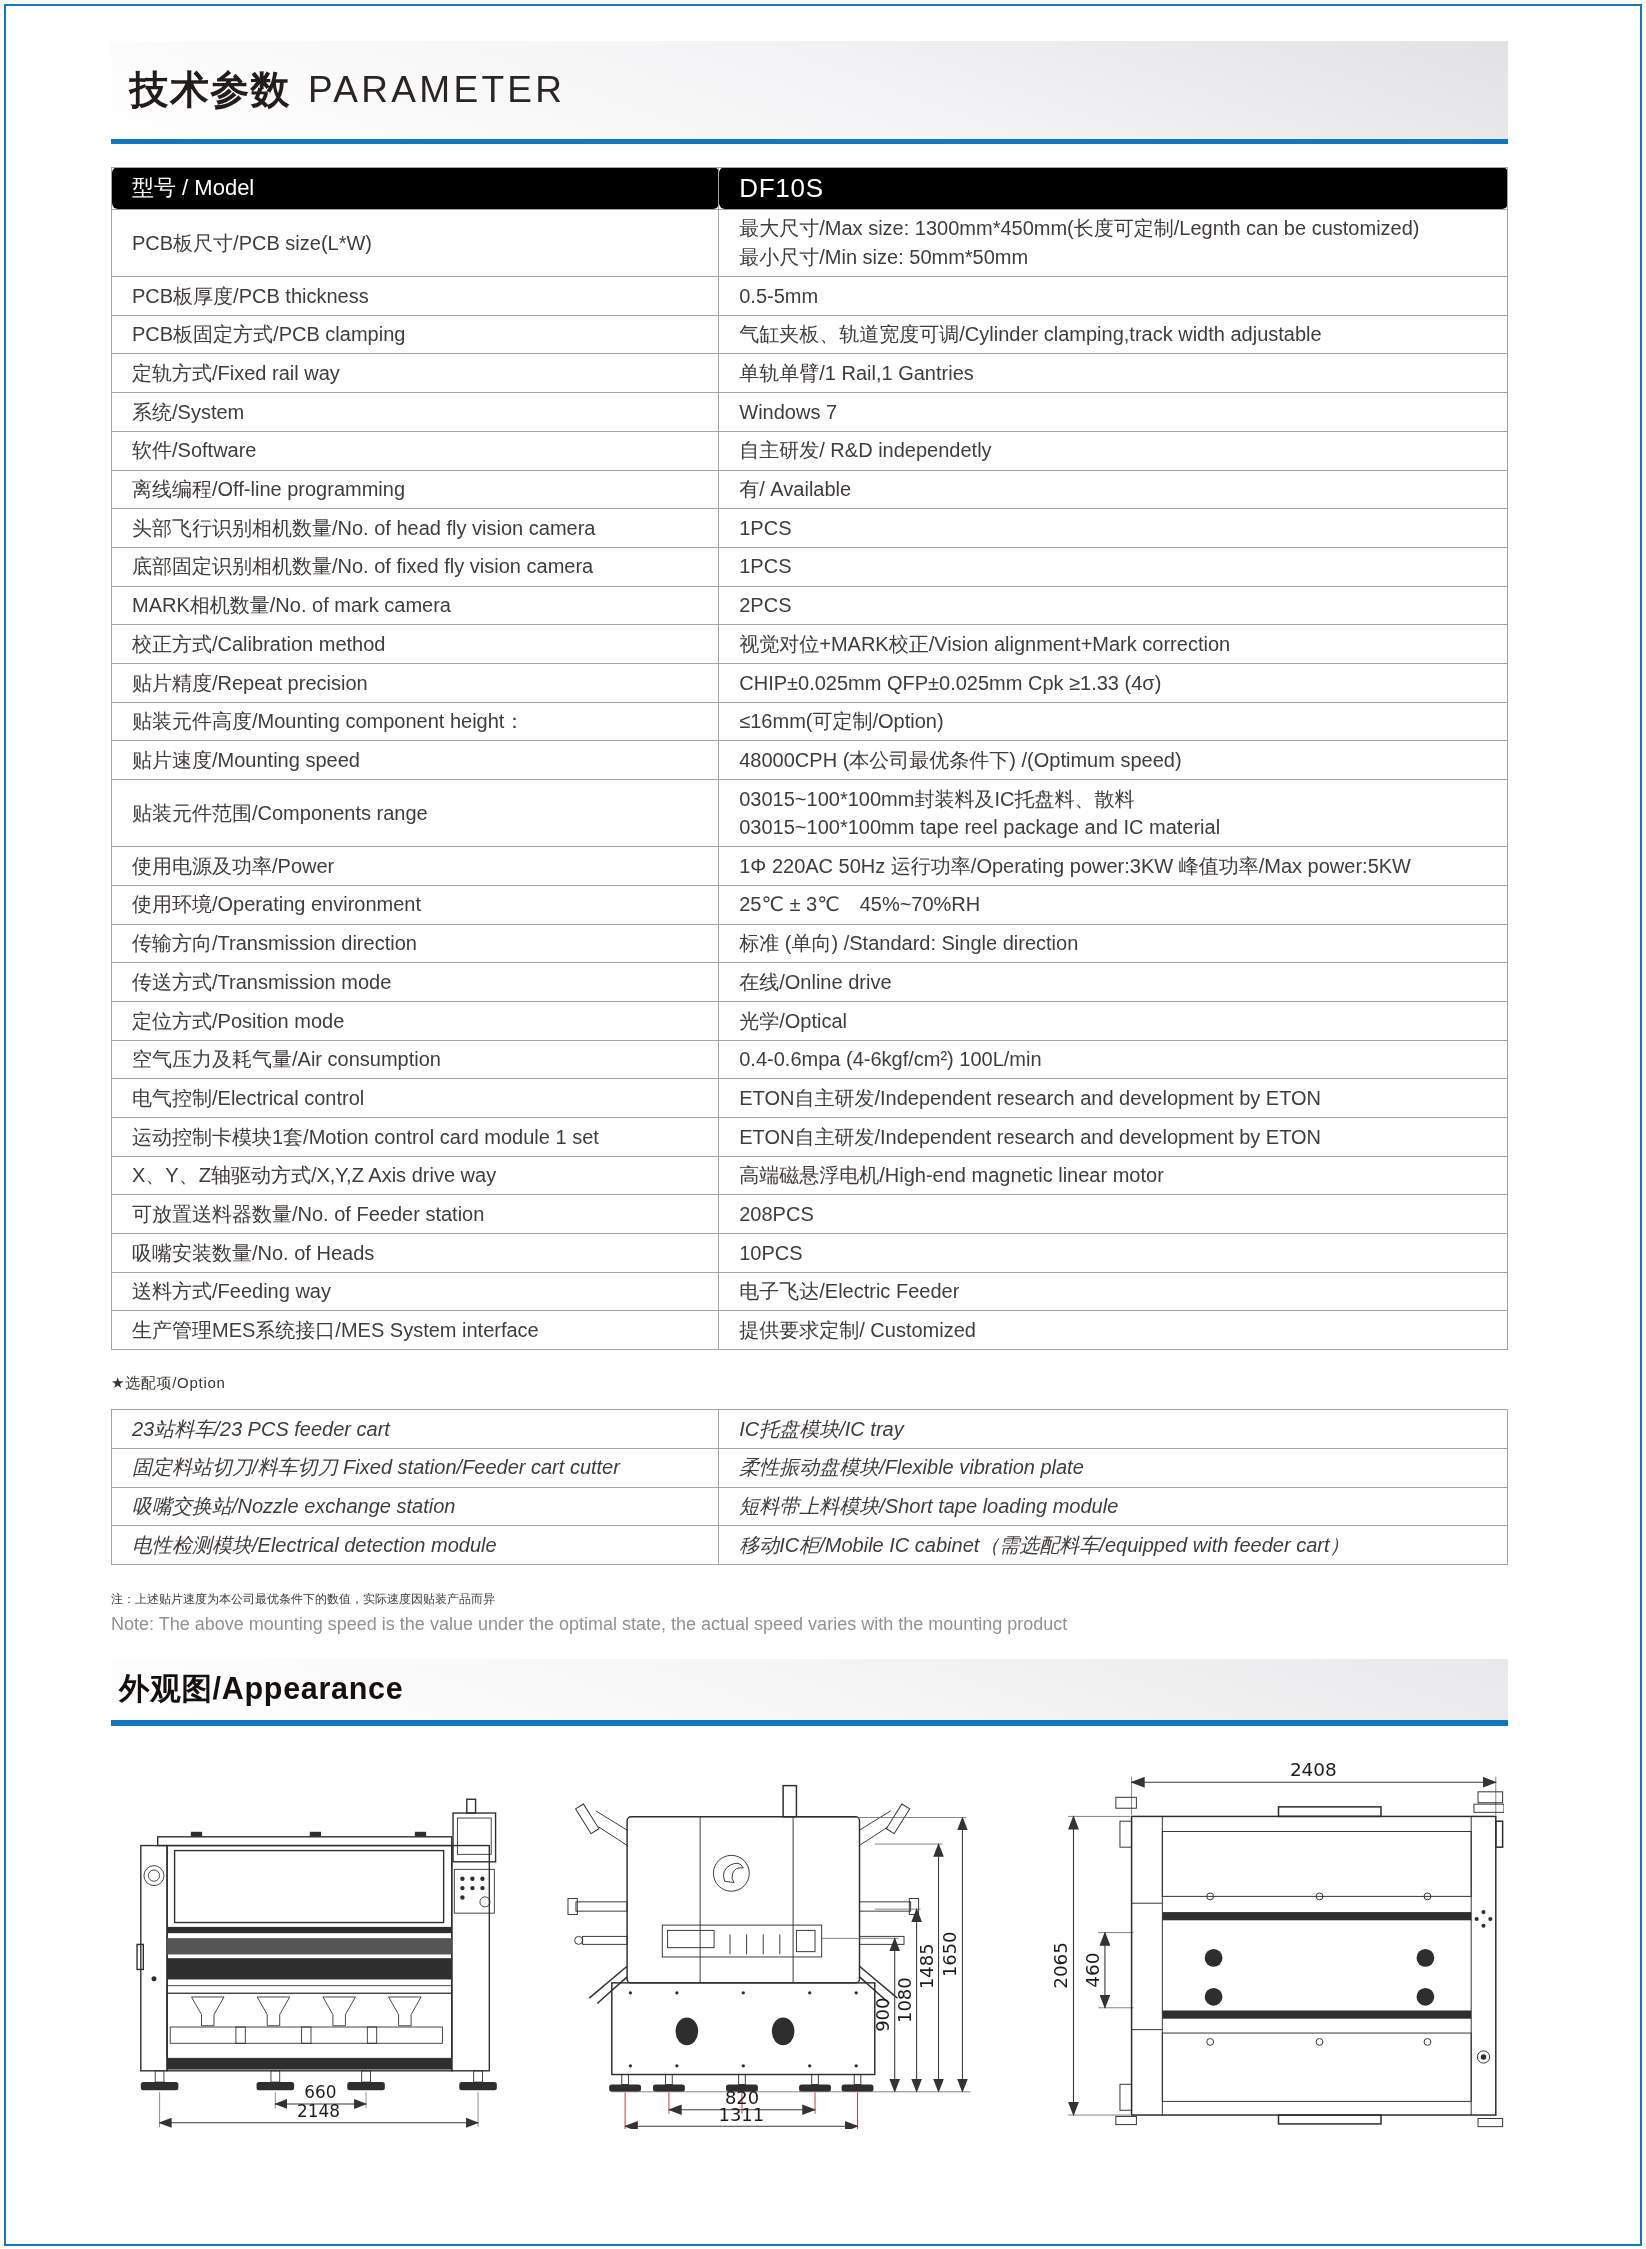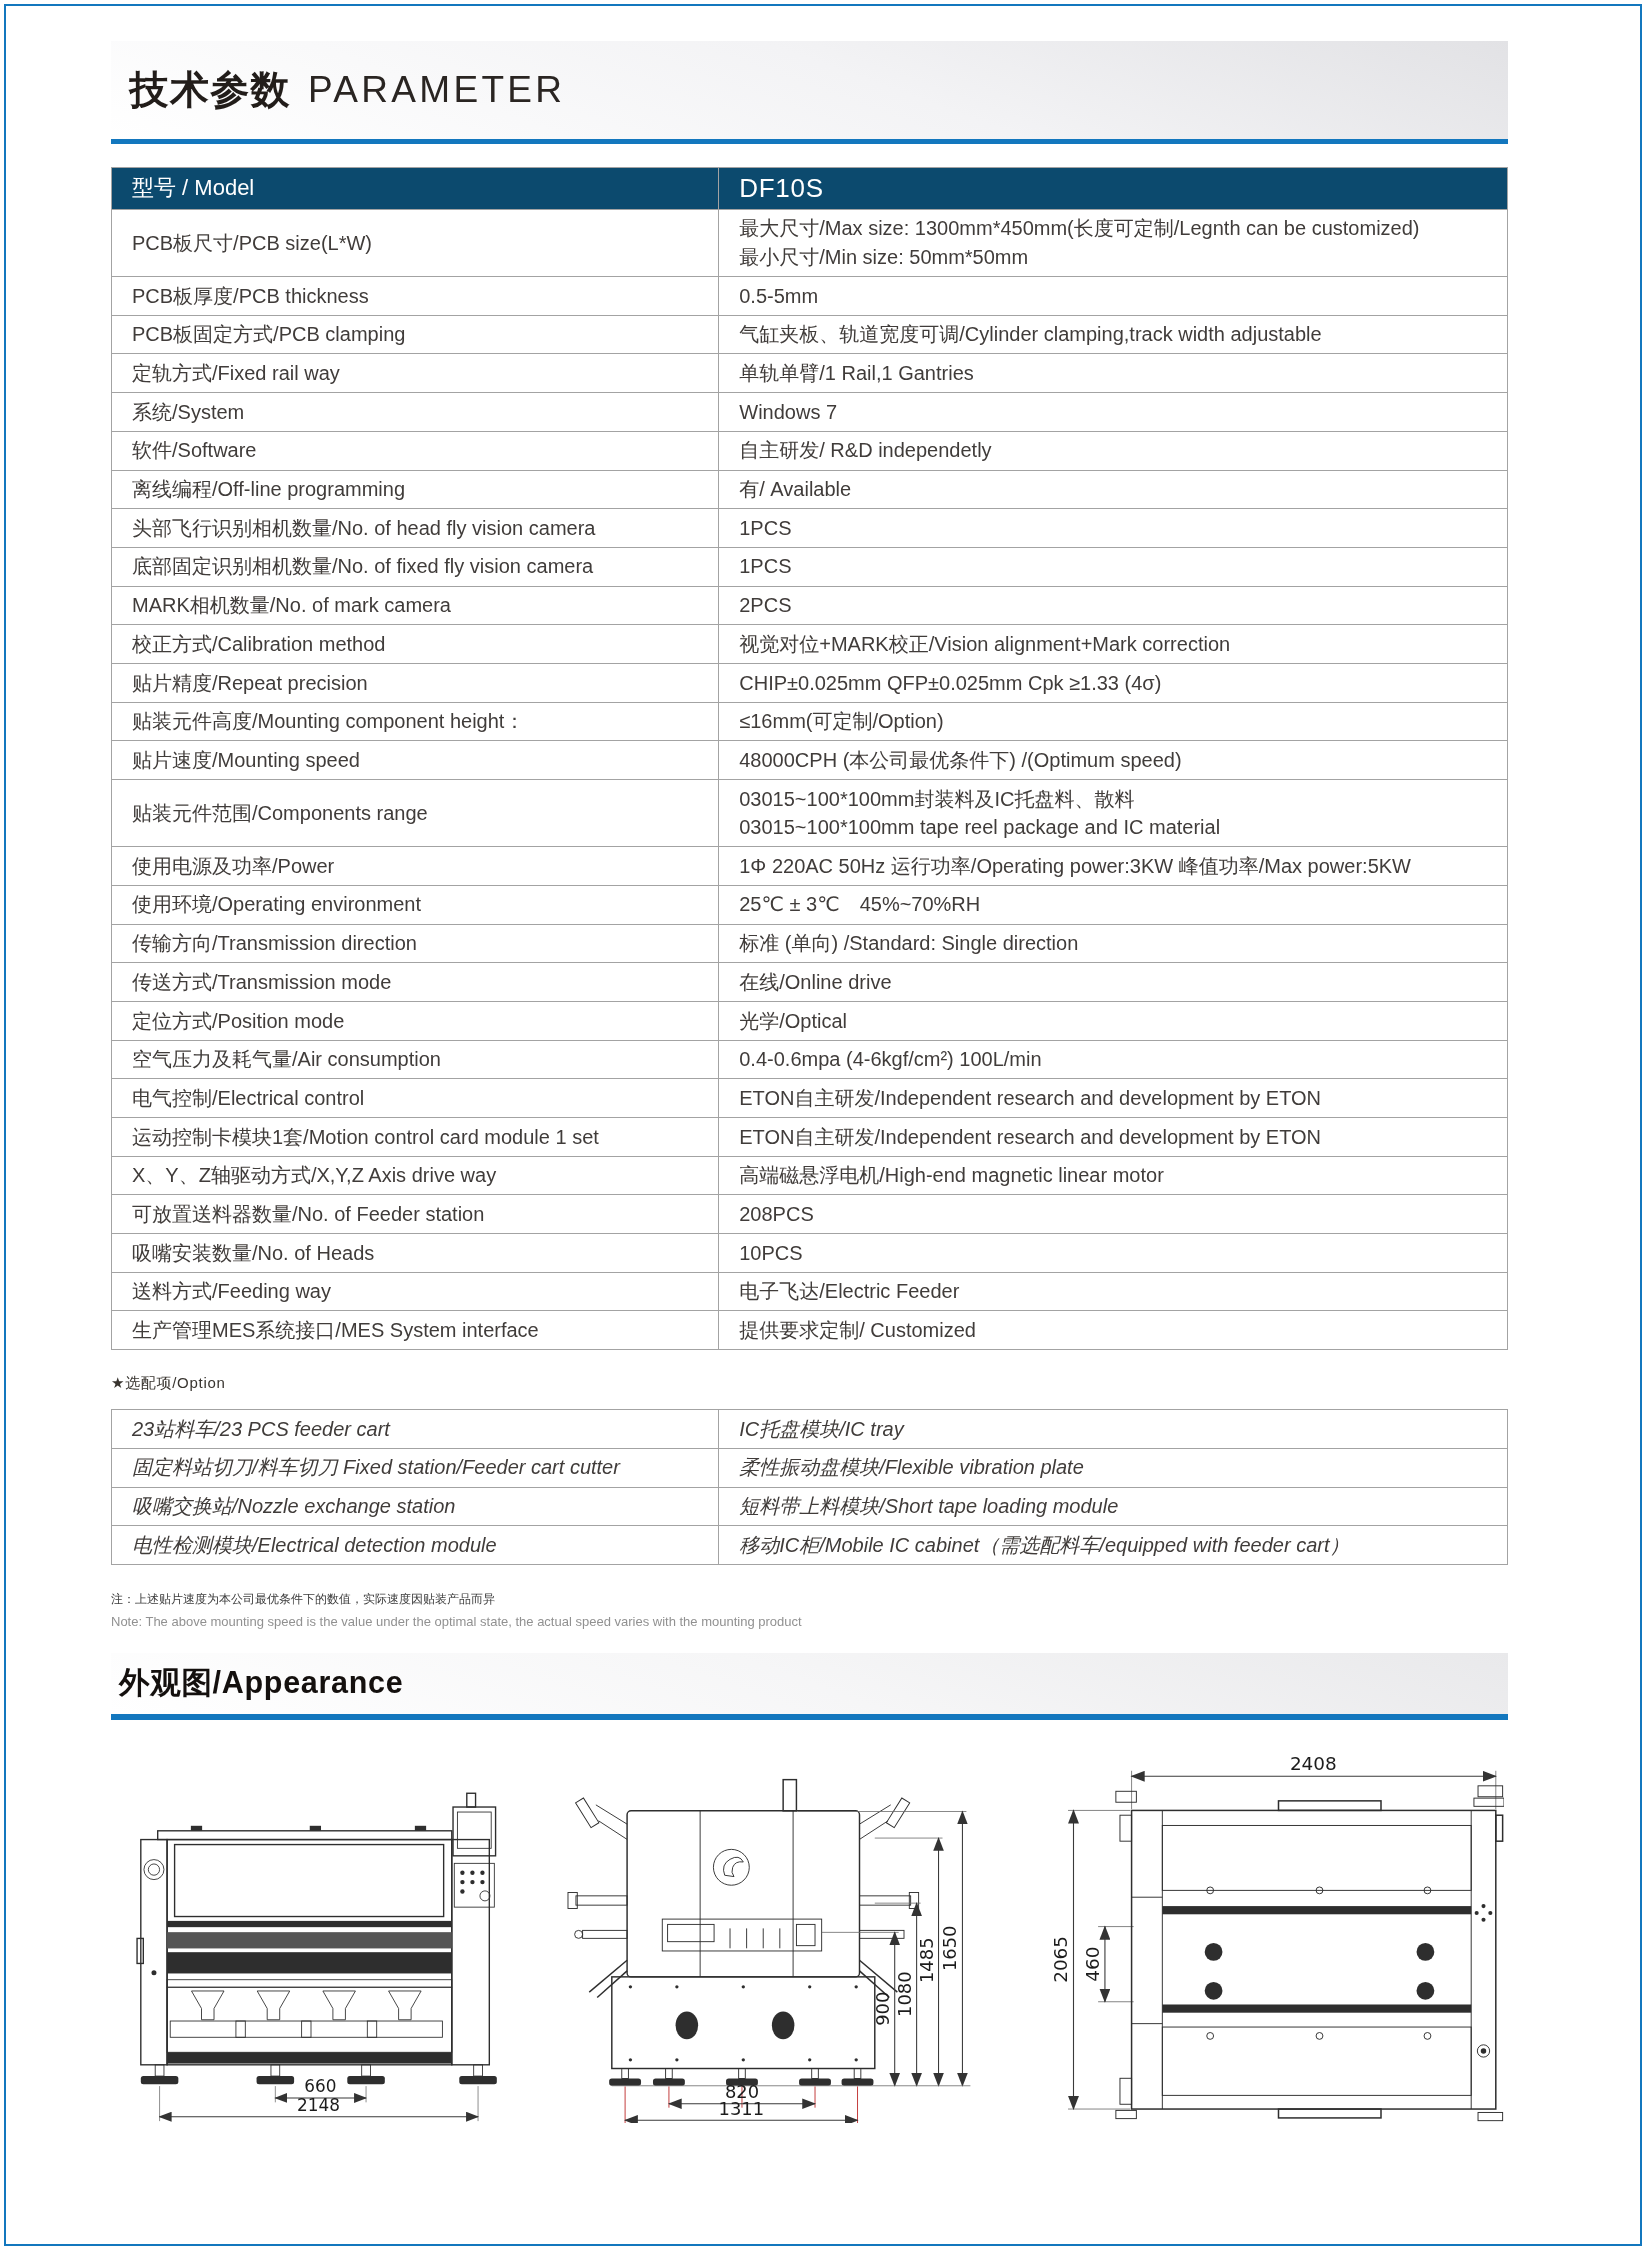--- a/index.html
+++ b/index.html
@@ -28,31 +28,31 @@
   }
   .title-appearance{font-size:30.5px;font-weight:bold;color:#14100e;letter-spacing:0.7px;}
 
   
   table{width:100%;border-collapse:collapse;table-layout:fixed;}
   .param-table{margin-top:22.6px;}
   .opt-table{margin-top:16px;font-style:italic;}
   col.c1{width:43.5%;}
   th,td{border:1.3px solid #a3a3a3;vertical-align:middle;}
   thead th{
-    background:#0c4a6e;color:#ffffff;text-align:left;height:41px;
-    font-size:22px;font-weight:normal;padding:0 13.3px 0 20px;
+    background:#000000;color:#ffffff;text-align:left;height:41px;
+    font-size:22px;font-weight:normal;padding:0 13.3px 0 20px;border-radius:6px;
   }
   thead th.model-value{font-weight:normal;font-size:26px;letter-spacing:0.7px;}
   td{font-size:20px;line-height:28.5px;padding:4.6px 14.6px 4.6px 20px;color:#403c3a;}
   td div{white-space:nowrap;}
 
   .option-title{margin-top:24px;font-size:15px;color:#38342f;letter-spacing:0.7px;}
 
   .note-zh{margin-top:26.6px;font-size:12px;color:#3c3c3c;}
-  .note-en{margin-top:6px;font-size:13px;color:#919191;}
+  .note-en{margin-top:6px;font-size:18px;color:#919191;}
 
   
   .drawings{
     margin-top:30.5px;display:flex;justify-content:space-between;
     align-items:flex-end;padding:0 4px 0 12px;box-sizing:border-box;
   }
   svg{display:block;}
   .mline{stroke:#2e2e2e;stroke-width:2.2;fill:none;}
   .mthin{stroke:#2e2e2e;stroke-width:1.4;fill:none;}
   .mfill{fill:#2e2e2e;stroke:none;}

